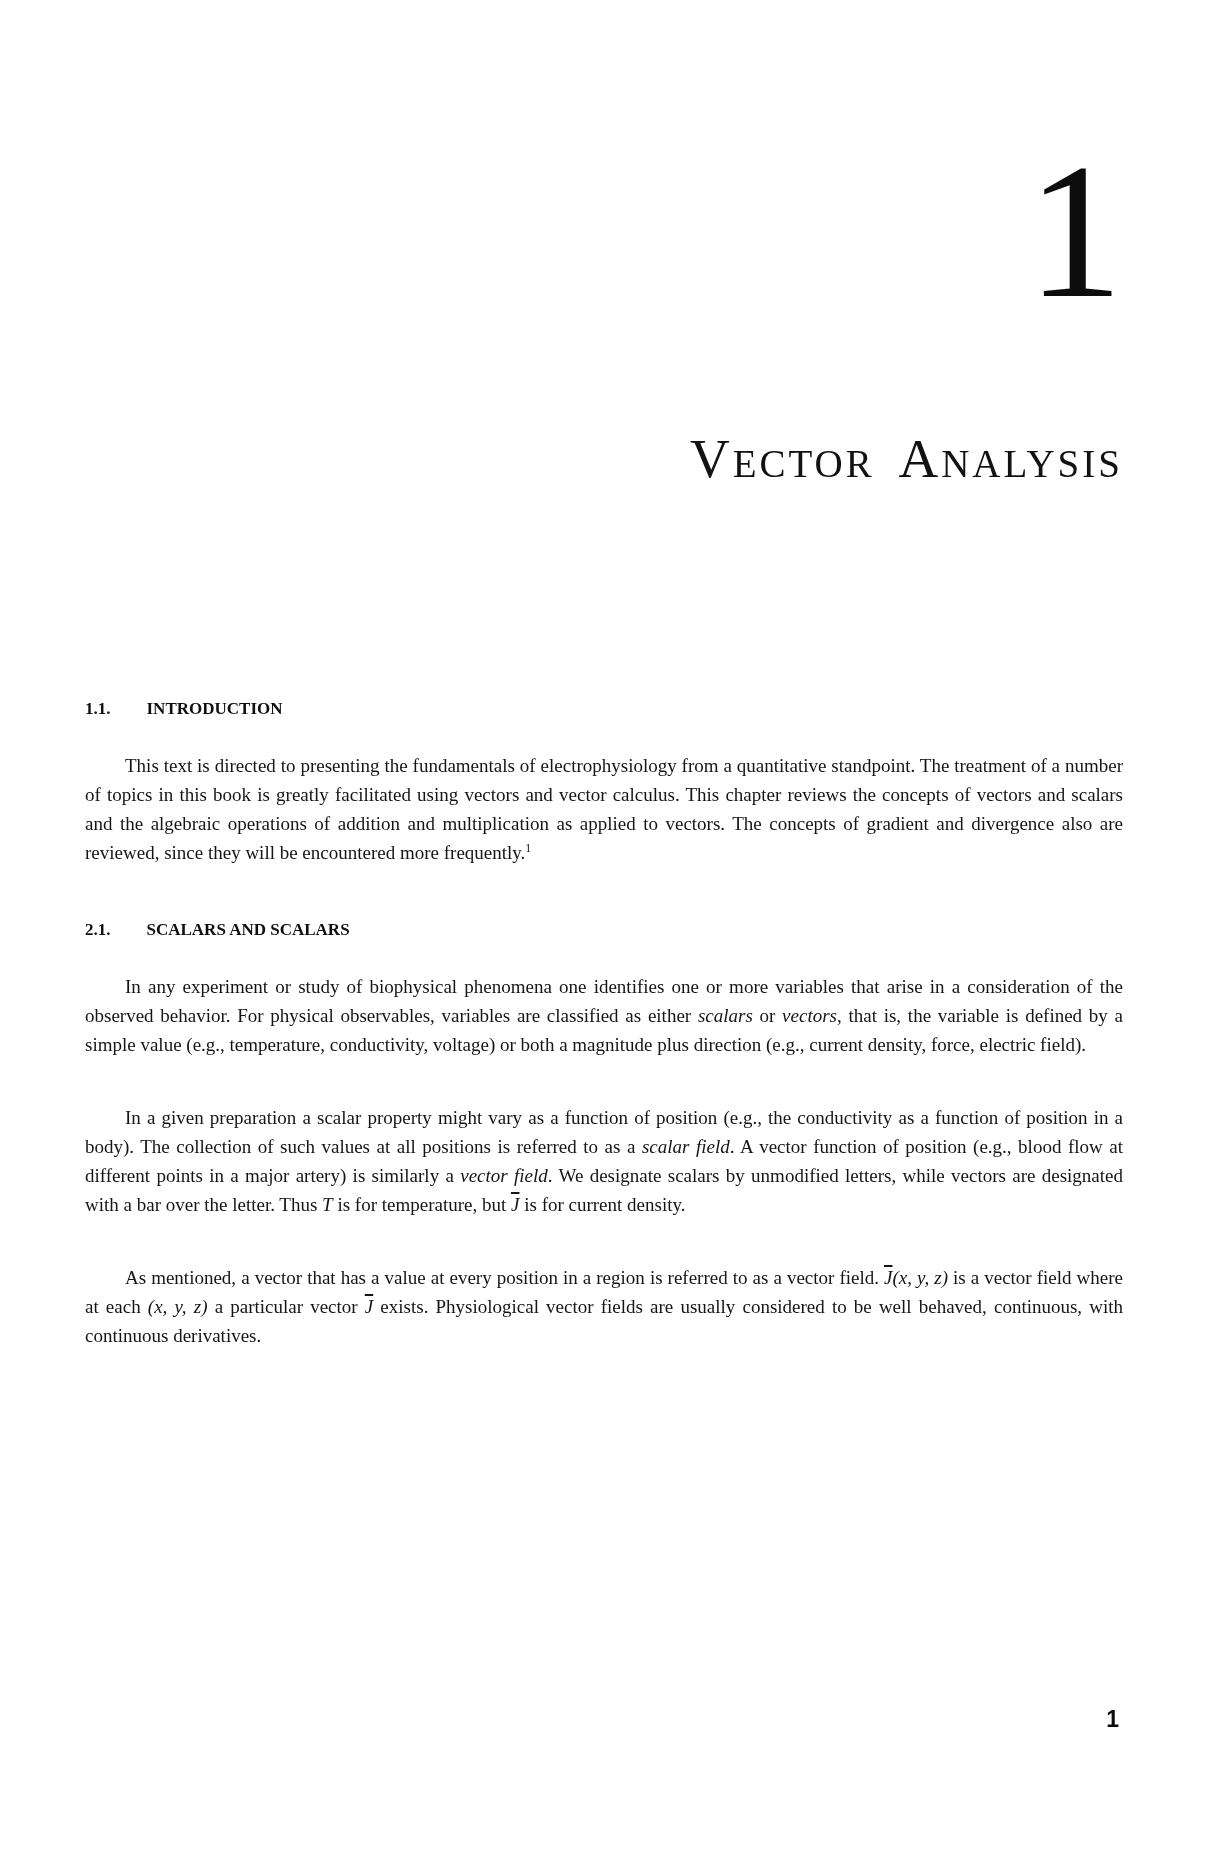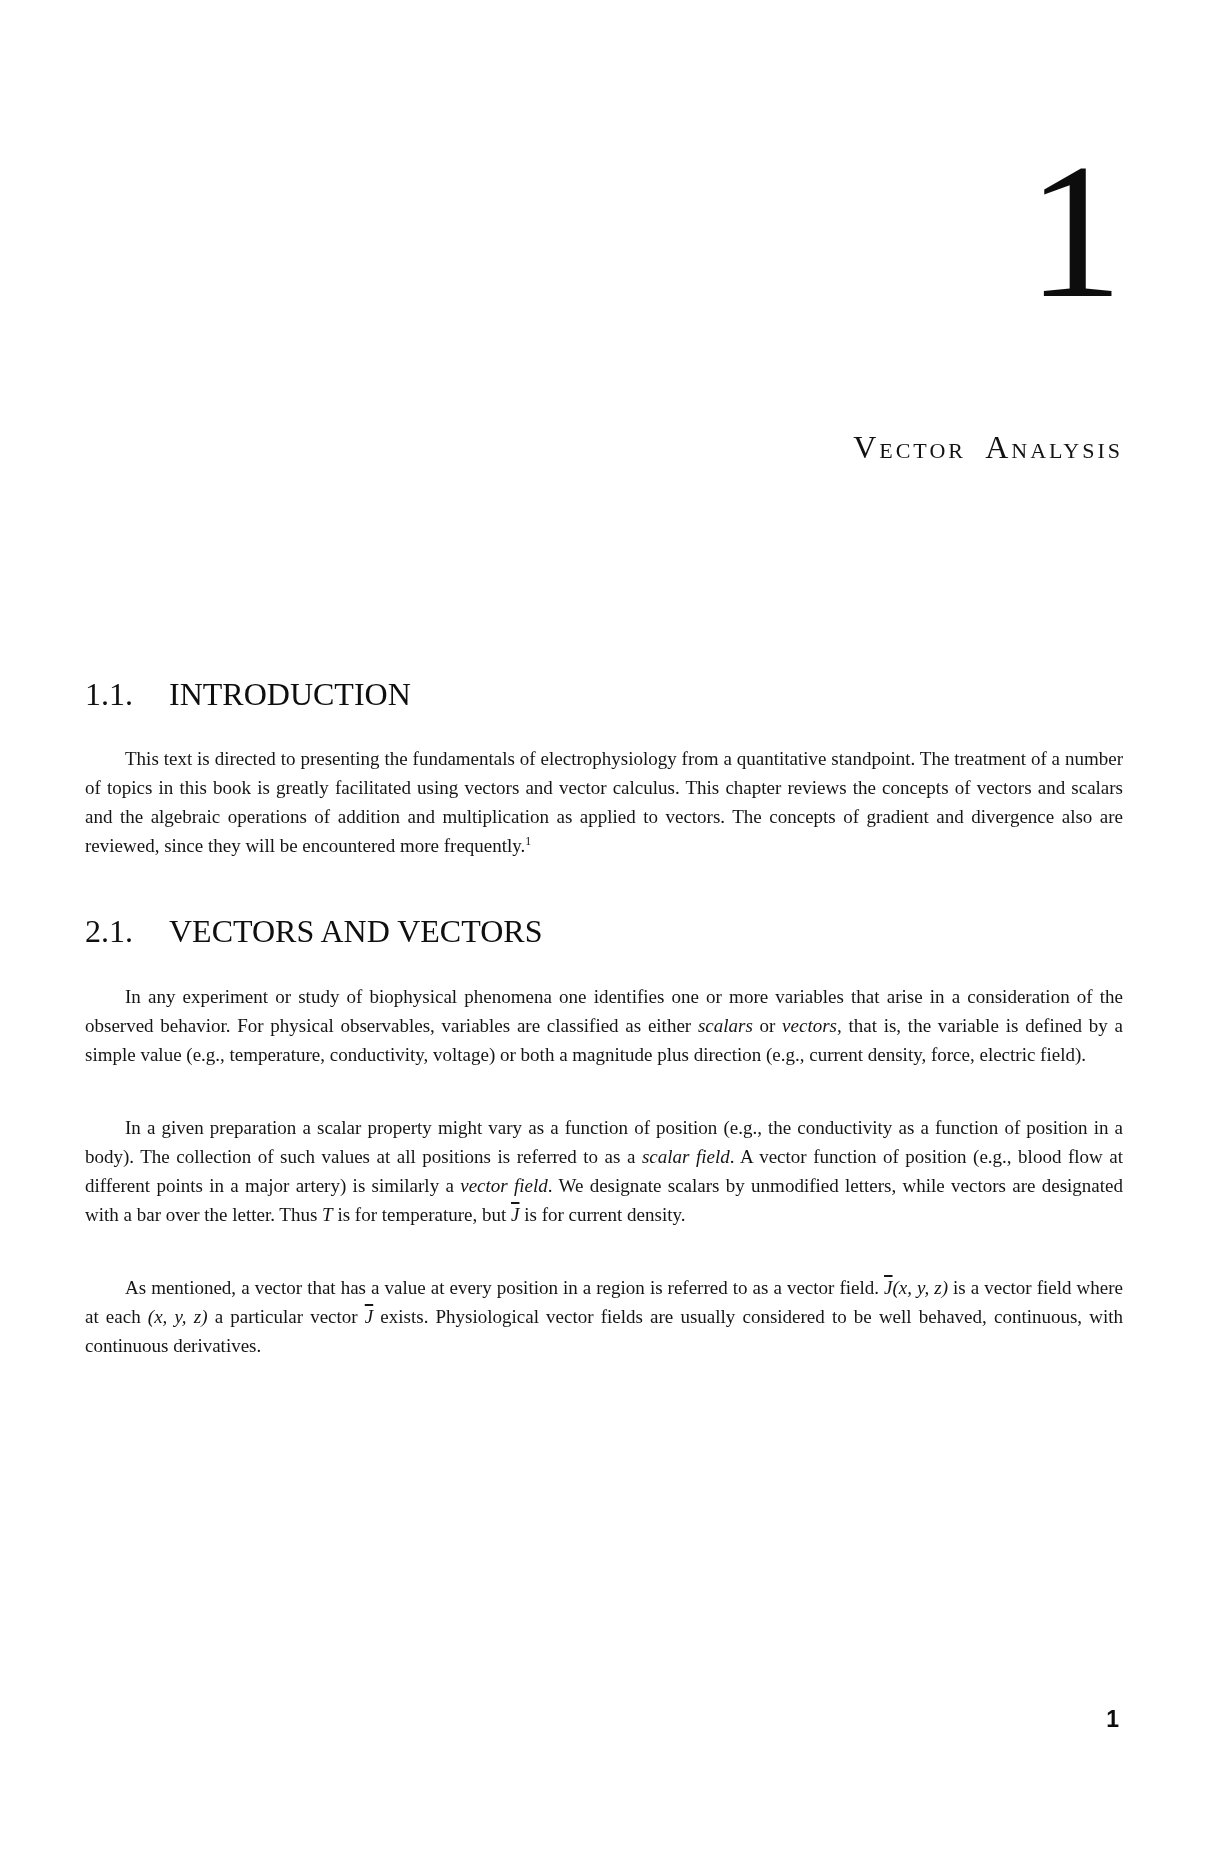--- a/index.html
+++ b/index.html
@@ -29,29 +29,29 @@
     text-align: right;
     font-size: 192px;
     line-height: 0.85;
     font-weight: 400;
     color: #0d0d0d;
   }
   .chapter-title {
     margin-top: 118px;
     text-align: right;
     font-variant: small-caps;
-    font-size: 32px;
+    font-size: 55px;
     letter-spacing: 3px;
     word-spacing: 10px;
     line-height: 1;
     color: #121212;
   }
   .section-heading {
-    font-weight: 400;
-    font-size: 32px;
+    font-weight: 700;
+    font-size: 17px;
     line-height: 1.1;
     margin: 54px 0 32px 0;
     color: #0f0f0f;
   }
   .section-heading .sec-num {
     display: inline-block;
     margin-right: 36px;
   }
   .section-heading.first {
     margin-top: 214px;
@@ -98,21 +98,21 @@
 
   <div class="section">
     <div class="section-heading first">
       <span class="sec-num">1.1.</span><span>INTRODUCTION</span>
     </div>
     <p class="para"><span>This text is directed to presenting the fundamentals of electrophysiology from a quantitative standpoint. The treatment of a number of topics in this book is greatly facilitated using vectors and vector calculus. This chapter reviews the concepts of vectors and scalars and the algebraic operations of addition and multiplication as applied to vectors. The concepts of gradient and divergence also are reviewed, since they will be encountered more frequently.</span><sup>1</sup></p>
   </div>
 
   <div class="section">
     <div class="section-heading">
-      <span class="sec-num">2.1.</span><span>VECTORS AND VECTORS</span>
+      <span class="sec-num">2.1.</span><span>SCALARS AND SCALARS</span>
     </div>
     <p class="para"><span>In any experiment or study of biophysical phenomena one identifies one or more variables that arise in a consideration of the observed behavior. For physical observables, variables are classified as either </span><em>scalars</em><span> or </span><em>vectors</em><span>, that is, the variable is defined by a simple value (e.g., temperature, conductivity, voltage) or both a magnitude plus direction (e.g., current density, force, electric field).</span></p>
     <p class="para"><span>In a given preparation a scalar property might vary as a function of position (e.g., the conductivity as a function of position in a body). The collection of such values at all positions is referred to as a </span><em>scalar field</em><span>. A vector function of position (e.g., blood flow at different points in a major artery) is similarly a </span><em>vector field</em><span>. We designate scalars by unmodified letters, while vectors are designated with a bar over the letter. Thus </span><em>T</em><span> is for temperature, but </span><em class="overbar">J</em><span> is for current density.</span></p>
     <p class="para"><span>As mentioned, a vector that has a value at every position in a region is referred to as a vector field. </span><em class="overbar">J</em><em>(x, y, z)</em><span> is a vector field where at each </span><em>(x, y, z)</em><span> a particular vector </span><em class="overbar">J</em><span> exists. Physiological vector fields are usually considered to be well behaved, continuous, with continuous derivatives.</span></p>
   </div>
 
   <div class="page-number">1</div>
 
 </div>
 

